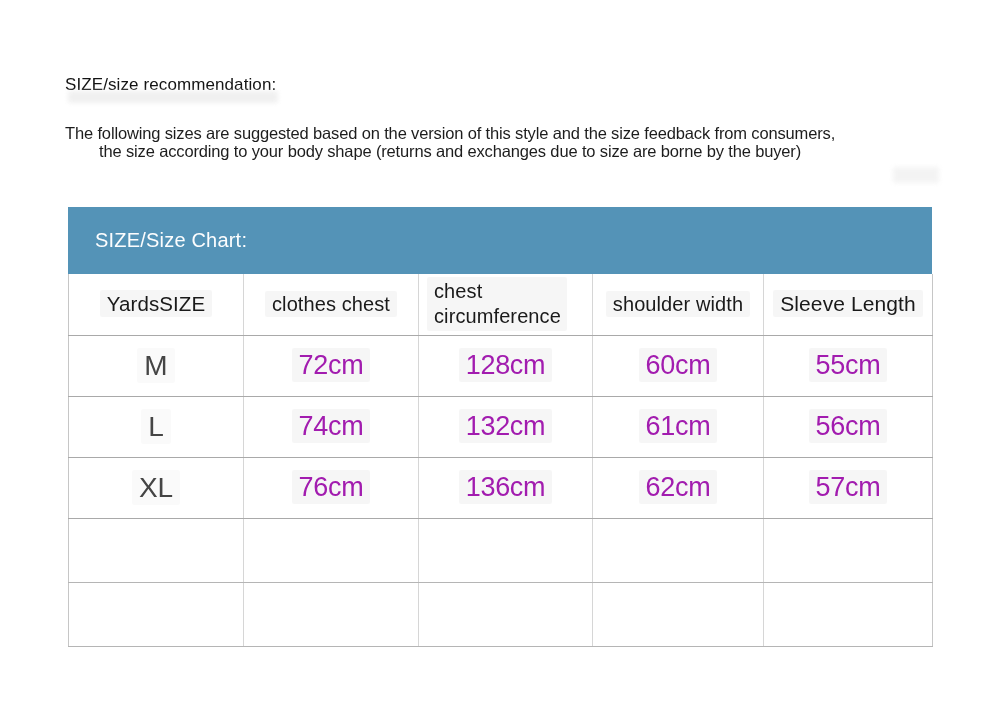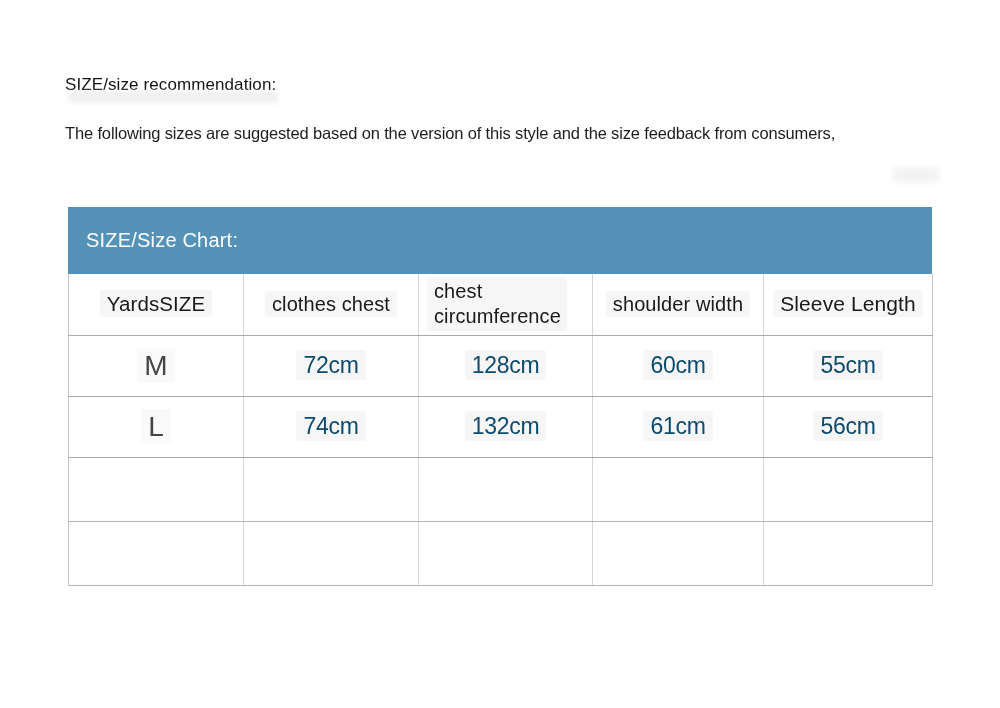--- a/index.html
+++ b/index.html
@@ -49,21 +49,21 @@
 
   .chart-title-bar {
     position: absolute;
     left: 68px;
     top: 207px;
     width: 864px;
     height: 67px;
     background: #5493b7;
     display: flex;
     align-items: center;
-    padding-left: 18px;
+    padding-left: 27px;
   }
   .chart-title-bar .bar-label {
     color: #fcfdfe;
     font-size: 20px;
     letter-spacing: 0.2px;
   }
 
   table.size-table {
     position: absolute;
     left: 68px;
@@ -109,37 +109,38 @@
     border-radius: 2px;
     padding: 2px 7px;
   }
 
   .size-table td.size-label .chip {
     font-size: 28px;
     color: #454545;
     background: rgba(0,0,0,0.02);
   }
   .size-table td.measure .chip {
-    font-size: 23px;
-    color: #0c4a6e;
+    font-size: 27px;
+    color: #a21caf;
     letter-spacing: -0.3px;
     background: rgba(0,0,0,0.035);
   }
 </style>
 </head>
 <body>
 
 <div class="canvas">
 
   <div class="page-title">SIZE/size recommendation:</div>
   <div class="ghost-smudge ghost-heading"></div>
   <div class="ghost-smudge ghost-right"></div>
 
   <div class="intro">
     <span class="line">The following sizes are suggested based on the version of this style and the size feedback from consumers,</span>
+    <span class="line">the size according to your body shape (returns and exchanges due to size are borne by the buyer)</span>
   </div>
 
   <div class="chart-title-bar">
     <span class="bar-label">SIZE/Size Chart:</span>
   </div>
 
   <table class="size-table">
     <colgroup>
       <col style="width:175px">
       <col style="width:175px">
@@ -164,20 +165,27 @@
         <td class="measure"><span class="chip">60cm</span></td>
         <td class="measure"><span class="chip">55cm</span></td>
       </tr>
       <tr class="data-row">
         <td class="size-label"><span class="chip">L</span></td>
         <td class="measure"><span class="chip">74cm</span></td>
         <td class="measure"><span class="chip">132cm</span></td>
         <td class="measure"><span class="chip">61cm</span></td>
         <td class="measure"><span class="chip">56cm</span></td>
       </tr>
+      <tr class="data-row">
+        <td class="size-label"><span class="chip">XL</span></td>
+        <td class="measure"><span class="chip">76cm</span></td>
+        <td class="measure"><span class="chip">136cm</span></td>
+        <td class="measure"><span class="chip">62cm</span></td>
+        <td class="measure"><span class="chip">57cm</span></td>
+      </tr>
       <tr class="empty-row">
         <td></td>
         <td></td>
         <td></td>
         <td></td>
         <td></td>
       </tr>
       <tr class="empty-row">
         <td></td>
         <td></td>

